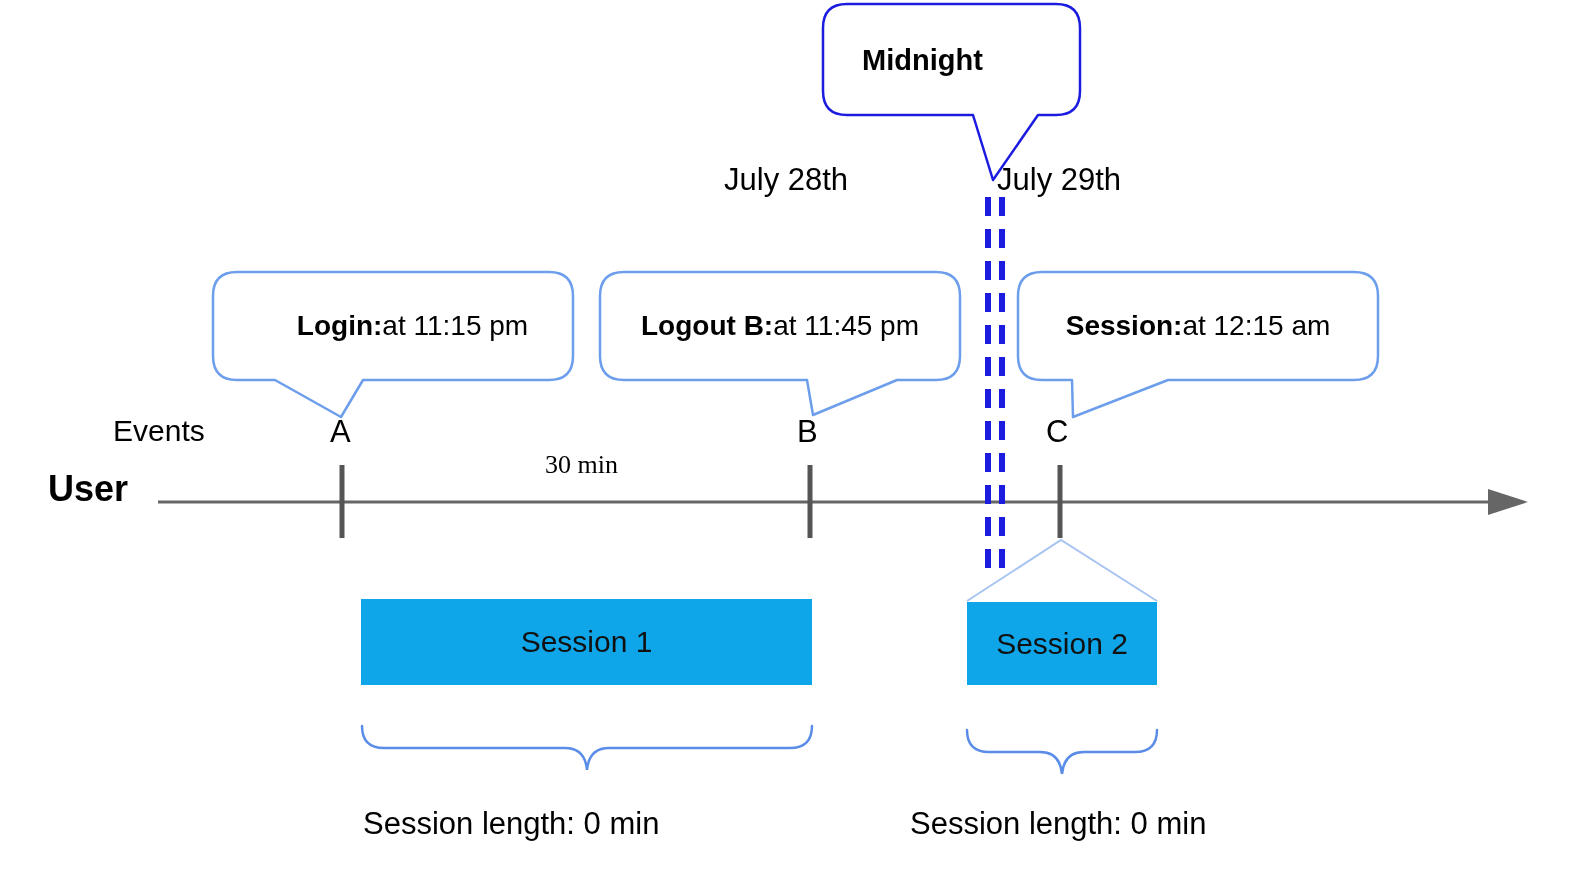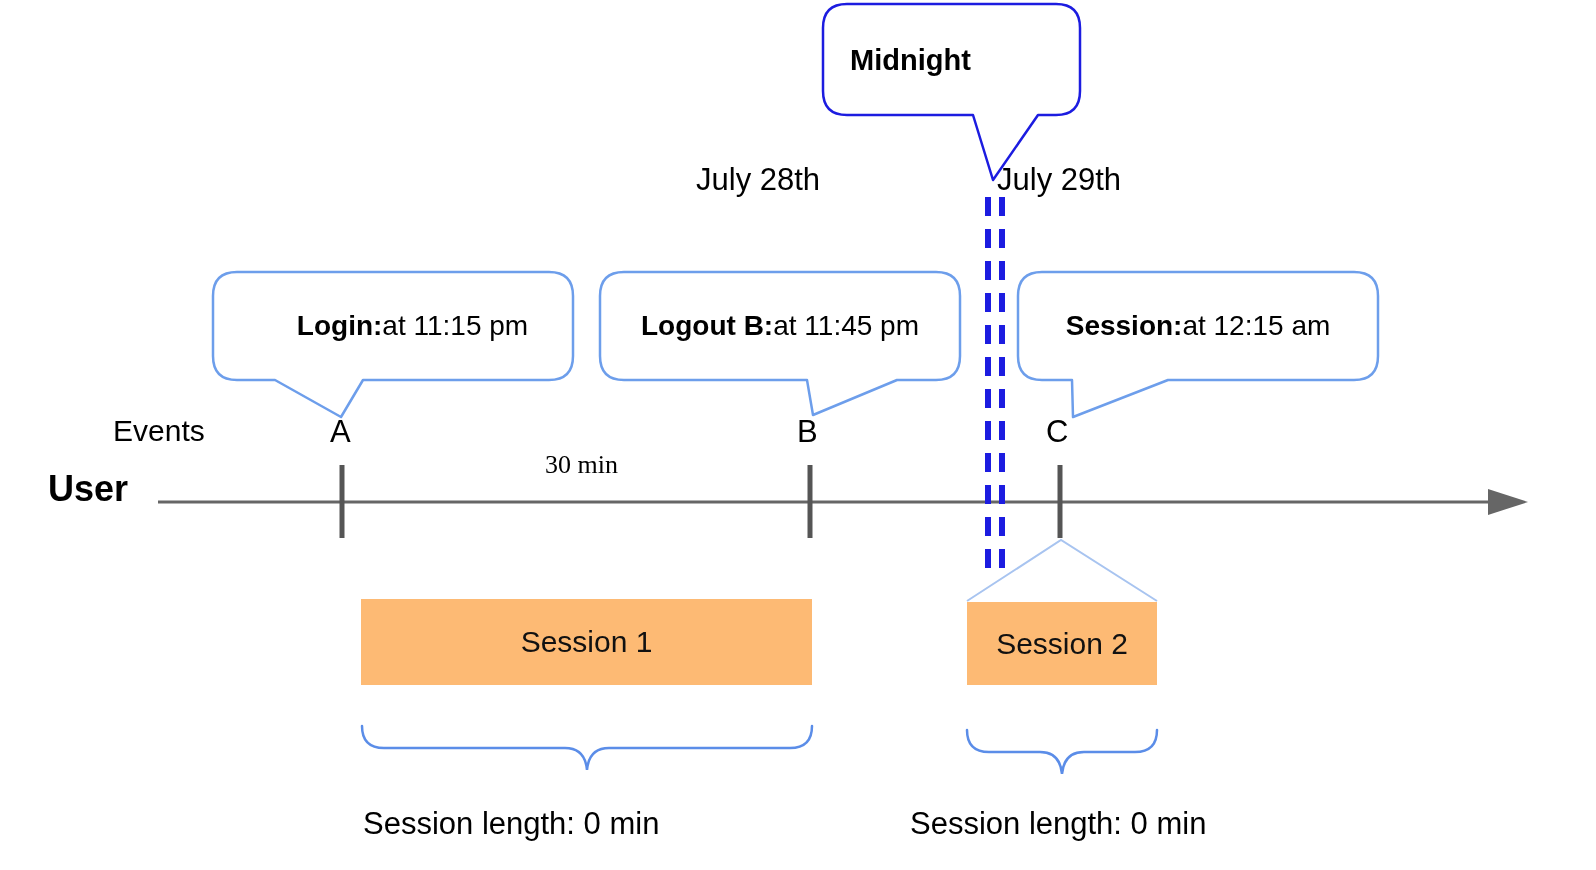--- a/index.html
+++ b/index.html
@@ -16,23 +16,23 @@
   .bubble-text{
     position:absolute;display:flex;align-items:center;justify-content:center;
     font-size:28px;color:#000;
   }
   .bubble-text b{font-weight:bold;}
   .date-label{font-size:31px;}
   .marker-label{font-size:31px;}
   .axis-label{font-size:36px;}
   .events-label{font-size:30px;}
   .interval-label{font-size:26px;}
-  .midnight-label{font-size:29px;font-weight:bold;}
+  .midnight-label{font-size:29px;font-weight:bold;margin-left:12px;}
   .session-bar{
-    position:absolute;background:#fdba74;
+    position:absolute;background:#0ea5e9;
     display:flex;align-items:center;justify-content:center;
     font-size:30px;color:#111;
   }
   .session-length{font-size:31px;}
 </style>
 </head>
 <body>
 
 <div id="stage">
 
@@ -90,21 +90,21 @@
   <div class="bubble-text" style="left:600px;top:272px;width:360px;height:108px;">
     <b>Logout B:</b>
       <span> at 11:45 pm</span>
   </div>
 
   <div class="bubble-text" style="left:1018px;top:272px;width:360px;height:108px;">
     <b>Session:</b>
       <span> at 12:15 am</span>
   </div>
 
-  <div class="abs date-label" style="left:696px;top:162px;">July 28th</div>
+  <div class="abs date-label" style="left:724px;top:162px;">July 28th</div>
   <div class="abs date-label" style="left:997px;top:162px;">July 29th</div>
 
   <div class="abs events-label" style="left:113px;top:414px;text-align:center;">Events</div>
   <div class="abs marker-label" style="left:330px;top:414px;">A</div>
   <div class="abs marker-label" style="left:797px;top:414px;">B</div>
   <div class="abs marker-label" style="left:1046px;top:414px;">C</div>
   <div class="abs axis-label" style="left:48px;top:468px;font-weight:bold;">User</div>
   <div class="abs interval-label" style="left:545px;top:450px;font-family:Liberation Serif, serif;">30 min</div>
 
   <div class="abs session-length" style="left:363px;top:806px;">Session length: 0 min</div>

